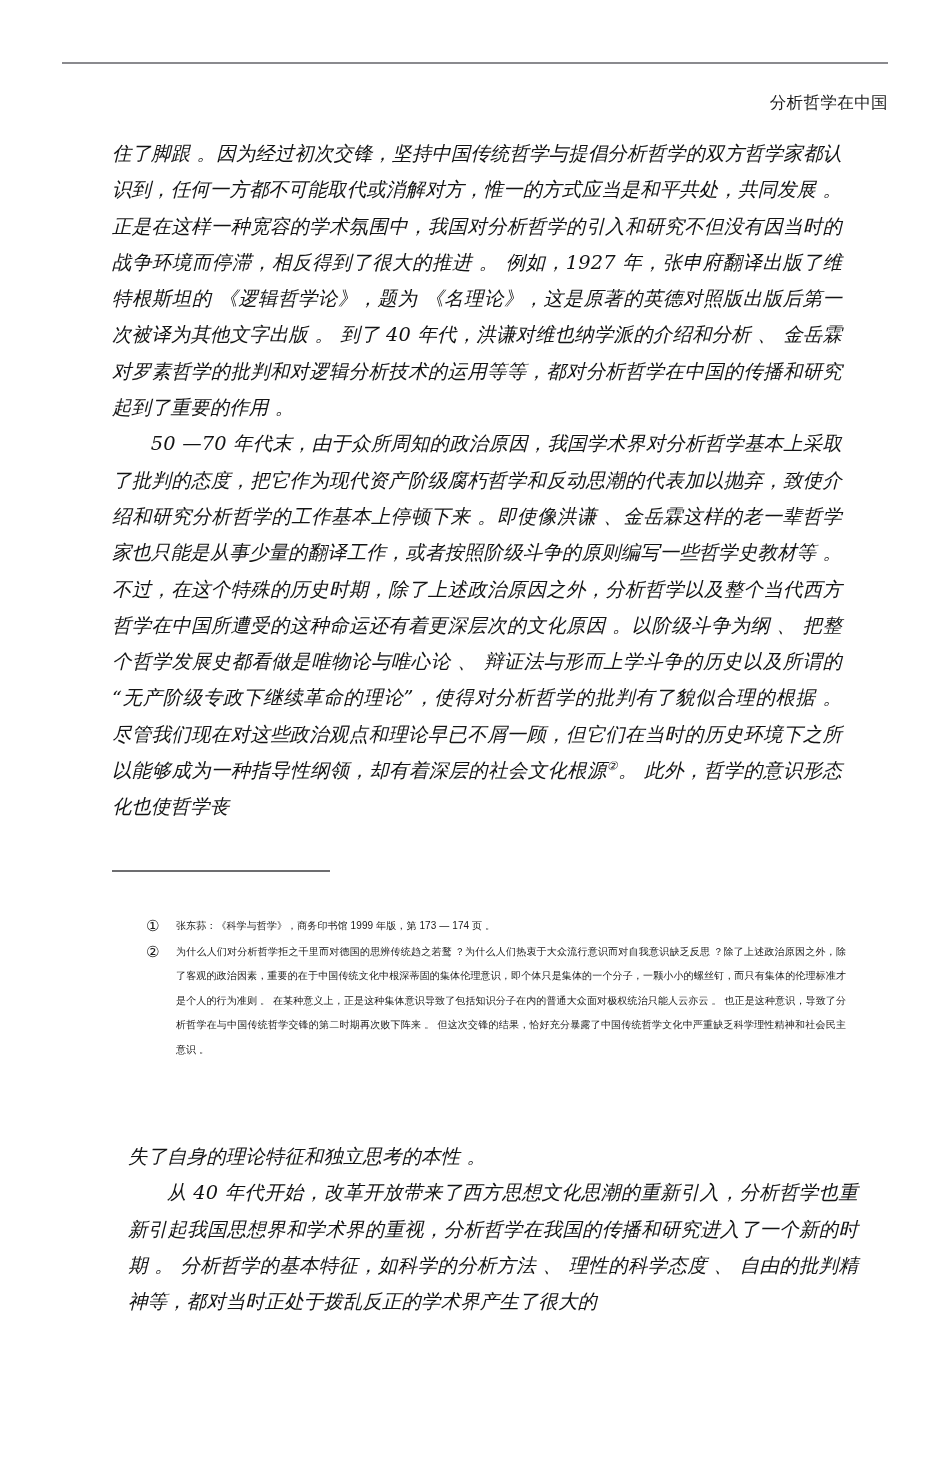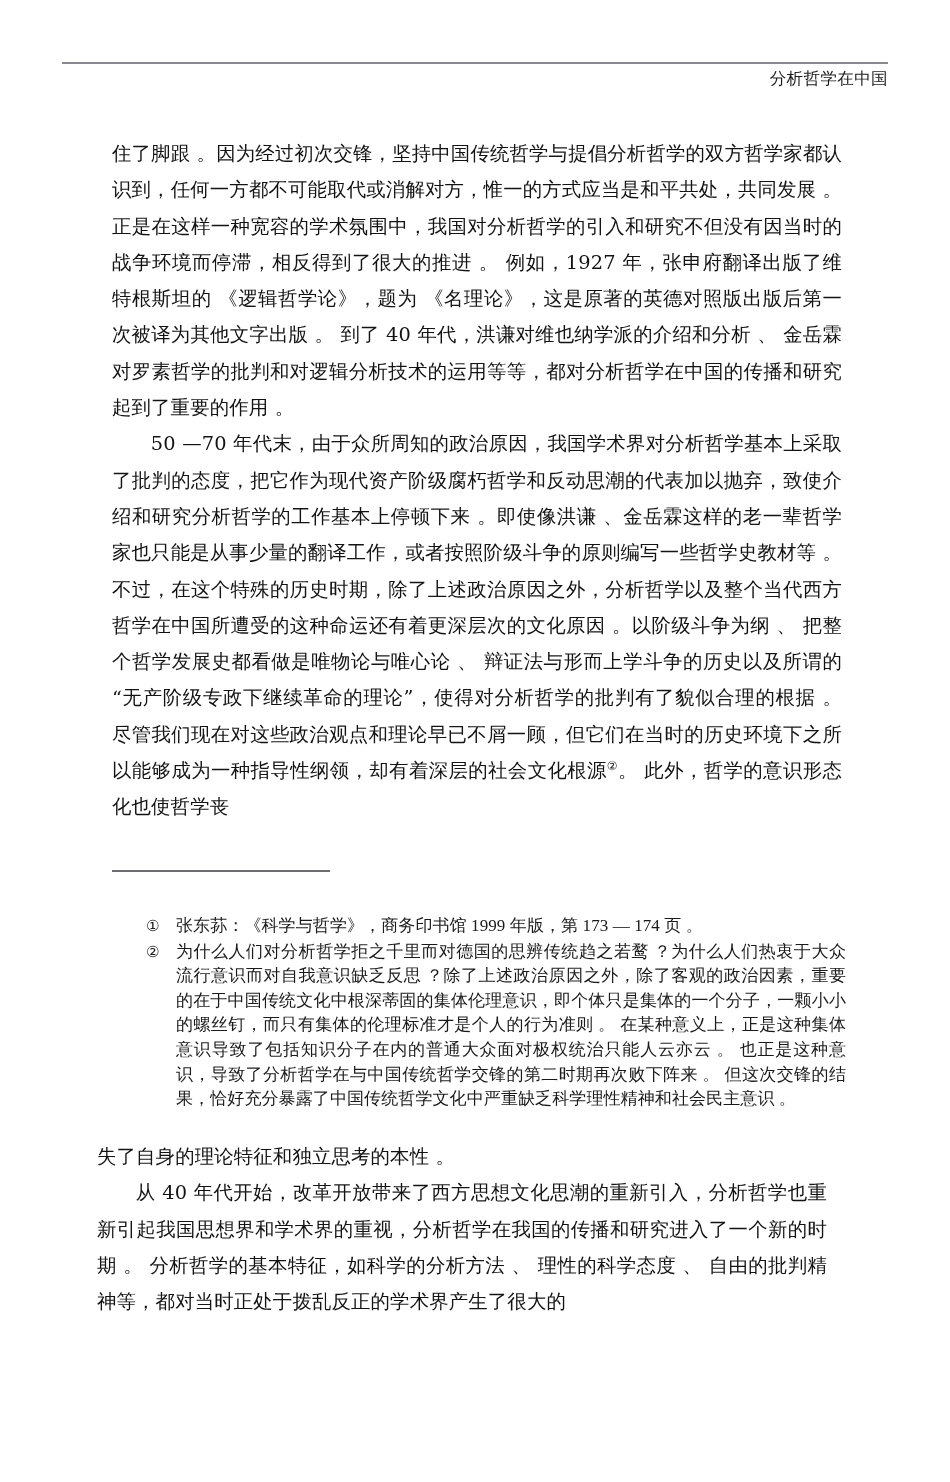--- a/index.html
+++ b/index.html
@@ -29,21 +29,21 @@
     position: absolute;
     left: 62px;
     top: 62px;
     width: 826px;
     height: 2px;
     background: #8a8a8e;
   }
   .header-title {
     position: absolute;
     right: 62px;
-    top: 68px;
+    top: 92px;
     font-size: 16.5px;
     letter-spacing: 0.4px;
     color: #1a1a1a;
     white-space: nowrap;
     font-family: "DejaVu Sans", "Liberation Sans", sans-serif;
   }
 
   
   .body-col {
     position: absolute;
@@ -54,20 +54,21 @@
 
   p.para {
     margin: 0;
     font-size: 19.4px;
     line-height: 36.3px;
     text-align: justify;
     text-justify: inter-ideograph;
     letter-spacing: 0.15px;
     color: #131313;
     font-family: "DejaVu Serif", "Liberation Serif", serif;
+    font-style: italic;
   }
   p.para.indent {
     text-indent: 2em;
   }
   p.para.tail {
     text-align: left;
   }
 
   sup.fn-ref {
     font-size: 0.62em;
@@ -99,33 +100,33 @@
   .fn-marker {
     flex: 0 0 auto;
     width: 30px;
     font-size: 15.2px;
     line-height: 24.6px;
     color: #1a1a1a;
     font-family: "DejaVu Serif", "Liberation Serif", serif;
   }
   .fn-text {
     flex: 1 1 auto;
-    font-size: 17px;
+    font-size: 10px;
     line-height: 24.6px;
     text-align: justify;
     text-justify: inter-ideograph;
     color: #1a1a1a;
     letter-spacing: 0.1px;
-    font-family: Liberation Serif, serif;
+    font-family: Liberation Sans, sans-serif;
   }
 
   
   .after-notes {
     position: absolute;
-    left: 97px;
+    left: 128px;
     top: 1139px;
     width: 730px;
   }
 </style>
 </head>
 <body>
 
 <div class="page">
 
   <div class="header-rule"></div>

